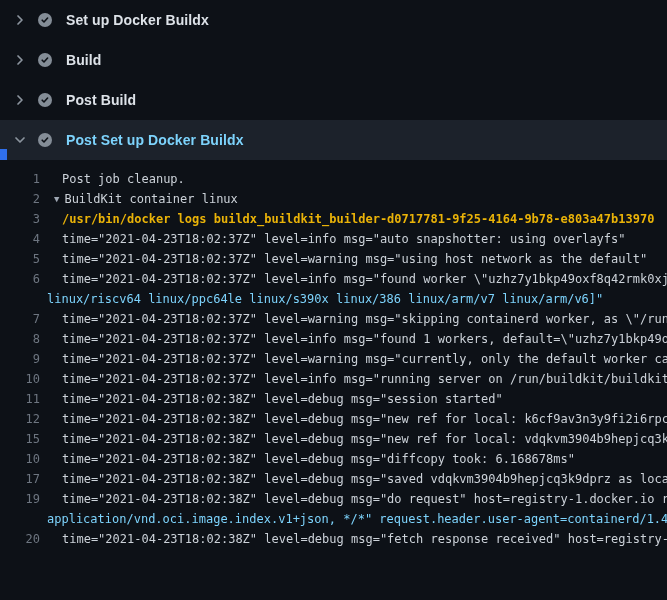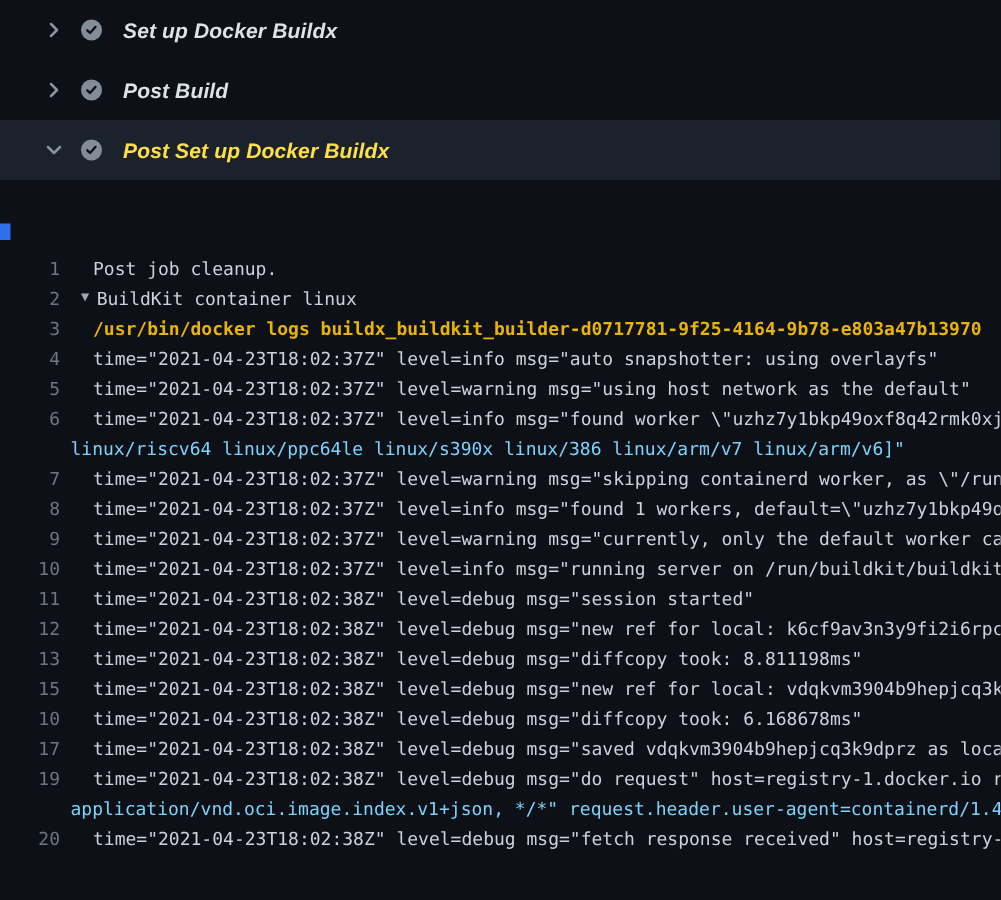--- a/index.html
+++ b/index.html
@@ -1,26 +1,26 @@
 <!DOCTYPE html>
 <html><head>
 <meta charset="utf-8">
 <style>
   html,body{margin:0;padding:0;width:667px;height:600px;overflow:hidden;
     background:#0d1117;font-family:"Liberation Sans",sans-serif;}
   .stage{position:relative;width:667px;height:600px;overflow:hidden;}
 
   
   .steps{position:absolute;top:0;left:0;width:667px;}
-  .step-row{display:flex;align-items:center;height:40px;padding-left:28px;cursor:pointer;font-style:italic;}
+  .step-row{display:flex;align-items:center;height:40px;padding-left:12px;cursor:pointer;}
   .step-row.expanded{background:#1c222b;}
   .chev{width:16px;height:16px;flex:0 0 16px;display:flex;align-items:center;justify-content:center;}
   .check{width:16px;height:16px;flex:0 0 16px;margin-left:9px;display:flex;align-items:center;justify-content:center;}
   .step-label{margin-left:13px;font-size:14px;font-weight:600;color:#dde2e8;letter-spacing:.1px;}
-  .step-row.expanded .step-label{color:#fde047;}
+  .step-row.expanded .step-label{color:#7dd3fc;}
 
   
   .blue-frag{position:absolute;left:0;top:149px;width:7px;height:11px;background:#2f6feb;}
 
   
   .log{position:absolute;top:160px;left:0;width:667px;padding-top:9px;
     font-family:"DejaVu Sans Mono","Liberation Mono",monospace;font-size:12px;}
   .log-row{display:flex;height:20px;line-height:20px;white-space:pre;overflow:visible;}
   .lnum{flex:0 0 40px;width:40px;text-align:right;color:#6e7681;user-select:none;}
   .ltext{padding-left:22px;color:#ccd2d9;}
@@ -44,20 +44,34 @@
       </span>
       <span class="check">
         <svg width="16" height="16" viewBox="0 0 16 16">
             <circle cx="8" cy="8" r="7" fill="#848d97"></circle>
             <path d="M5.2 8.2l1.8 1.8 3.6-4" fill="none" stroke="#0d1117" stroke-width="1.6" stroke-linecap="round" stroke-linejoin="round"></path>
           </svg>
       </span>
       <span class="step-label">Set up Docker Buildx</span>
     </div>
 
+    <div class="step-row">
+      <span class="chev">
+        <svg width="16" height="16" viewBox="0 0 16 16">
+            <path d="M6 4l4 4-4 4" fill="none" stroke="#8b949e" stroke-width="1.7" stroke-linecap="round" stroke-linejoin="round"></path>
+          </svg>
+      </span>
+      <span class="check">
+        <svg width="16" height="16" viewBox="0 0 16 16">
+            <circle cx="8" cy="8" r="7" fill="#848d97"></circle>
+            <path d="M5.2 8.2l1.8 1.8 3.6-4" fill="none" stroke="#0d1117" stroke-width="1.6" stroke-linecap="round" stroke-linejoin="round"></path>
+          </svg>
+      </span>
+      <span class="step-label">Build</span>
+    </div>
 
     <div class="step-row">
       <span class="chev">
         <svg width="16" height="16" viewBox="0 0 16 16">
             <path d="M6 4l4 4-4 4" fill="none" stroke="#8b949e" stroke-width="1.7" stroke-linecap="round" stroke-linejoin="round"></path>
           </svg>
       </span>
       <span class="check">
         <svg width="16" height="16" viewBox="0 0 16 16">
             <circle cx="8" cy="8" r="7" fill="#848d97"></circle>
@@ -93,21 +107,20 @@
       <div class="log-row"><span class="lnum">4</span><span class="ltext">time="2021-04-23T18:02:37Z" level=info msg="auto snapshotter: using overlayfs"</span></div>
       <div class="log-row"><span class="lnum">5</span><span class="ltext">time="2021-04-23T18:02:37Z" level=warning msg="using host network as the default"</span></div>
       <div class="log-row"><span class="lnum">6</span><span class="ltext">time="2021-04-23T18:02:37Z" level=info msg="found worker \"uzhz7y1bkp49oxf8q42rmk0xj</span></div>
       <div class="log-row"><span class="lwrap">linux/riscv64 linux/ppc64le linux/s390x linux/386 linux/arm/v7 linux/arm/v6]"</span></div>
       <div class="log-row"><span class="lnum">7</span><span class="ltext">time="2021-04-23T18:02:37Z" level=warning msg="skipping containerd worker, as \"/run</span></div>
       <div class="log-row"><span class="lnum">8</span><span class="ltext">time="2021-04-23T18:02:37Z" level=info msg="found 1 workers, default=\"uzhz7y1bkp49o</span></div>
       <div class="log-row"><span class="lnum">9</span><span class="ltext">time="2021-04-23T18:02:37Z" level=warning msg="currently, only the default worker ca</span></div>
       <div class="log-row"><span class="lnum">10</span><span class="ltext">time="2021-04-23T18:02:37Z" level=info msg="running server on /run/buildkit/buildkit</span></div>
       <div class="log-row"><span class="lnum">11</span><span class="ltext">time="2021-04-23T18:02:38Z" level=debug msg="session started"</span></div>
       <div class="log-row"><span class="lnum">12</span><span class="ltext">time="2021-04-23T18:02:38Z" level=debug msg="new ref for local: k6cf9av3n3y9fi2i6rpc</span></div>
-      <div class="log-row"><span class="lnum">13</span><span class="ltext">time="2021-04-23T18:02:38Z" level=debug msg="diffcopy took: 8.811198ms"</span></div>
       <div class="log-row"><span class="lnum">15</span><span class="ltext">time="2021-04-23T18:02:38Z" level=debug msg="new ref for local: vdqkvm3904b9hepjcq3k</span></div>
       <div class="log-row"><span class="lnum">10</span><span class="ltext">time="2021-04-23T18:02:38Z" level=debug msg="diffcopy took: 6.168678ms"</span></div>
       <div class="log-row"><span class="lnum">17</span><span class="ltext">time="2021-04-23T18:02:38Z" level=debug msg="saved vdqkvm3904b9hepjcq3k9dprz as loca</span></div>
       <div class="log-row"><span class="lnum">19</span><span class="ltext">time="2021-04-23T18:02:38Z" level=debug msg="do request" host=registry-1.docker.io r</span></div>
       <div class="log-row"><span class="lwrap">application/vnd.oci.image.index.v1+json, */*" request.header.user-agent=containerd/1.4</span></div>
       <div class="log-row"><span class="lnum">20</span><span class="ltext">time="2021-04-23T18:02:38Z" level=debug msg="fetch response received" host=registry-</span></div>
     </div>
 
 </div>
 

